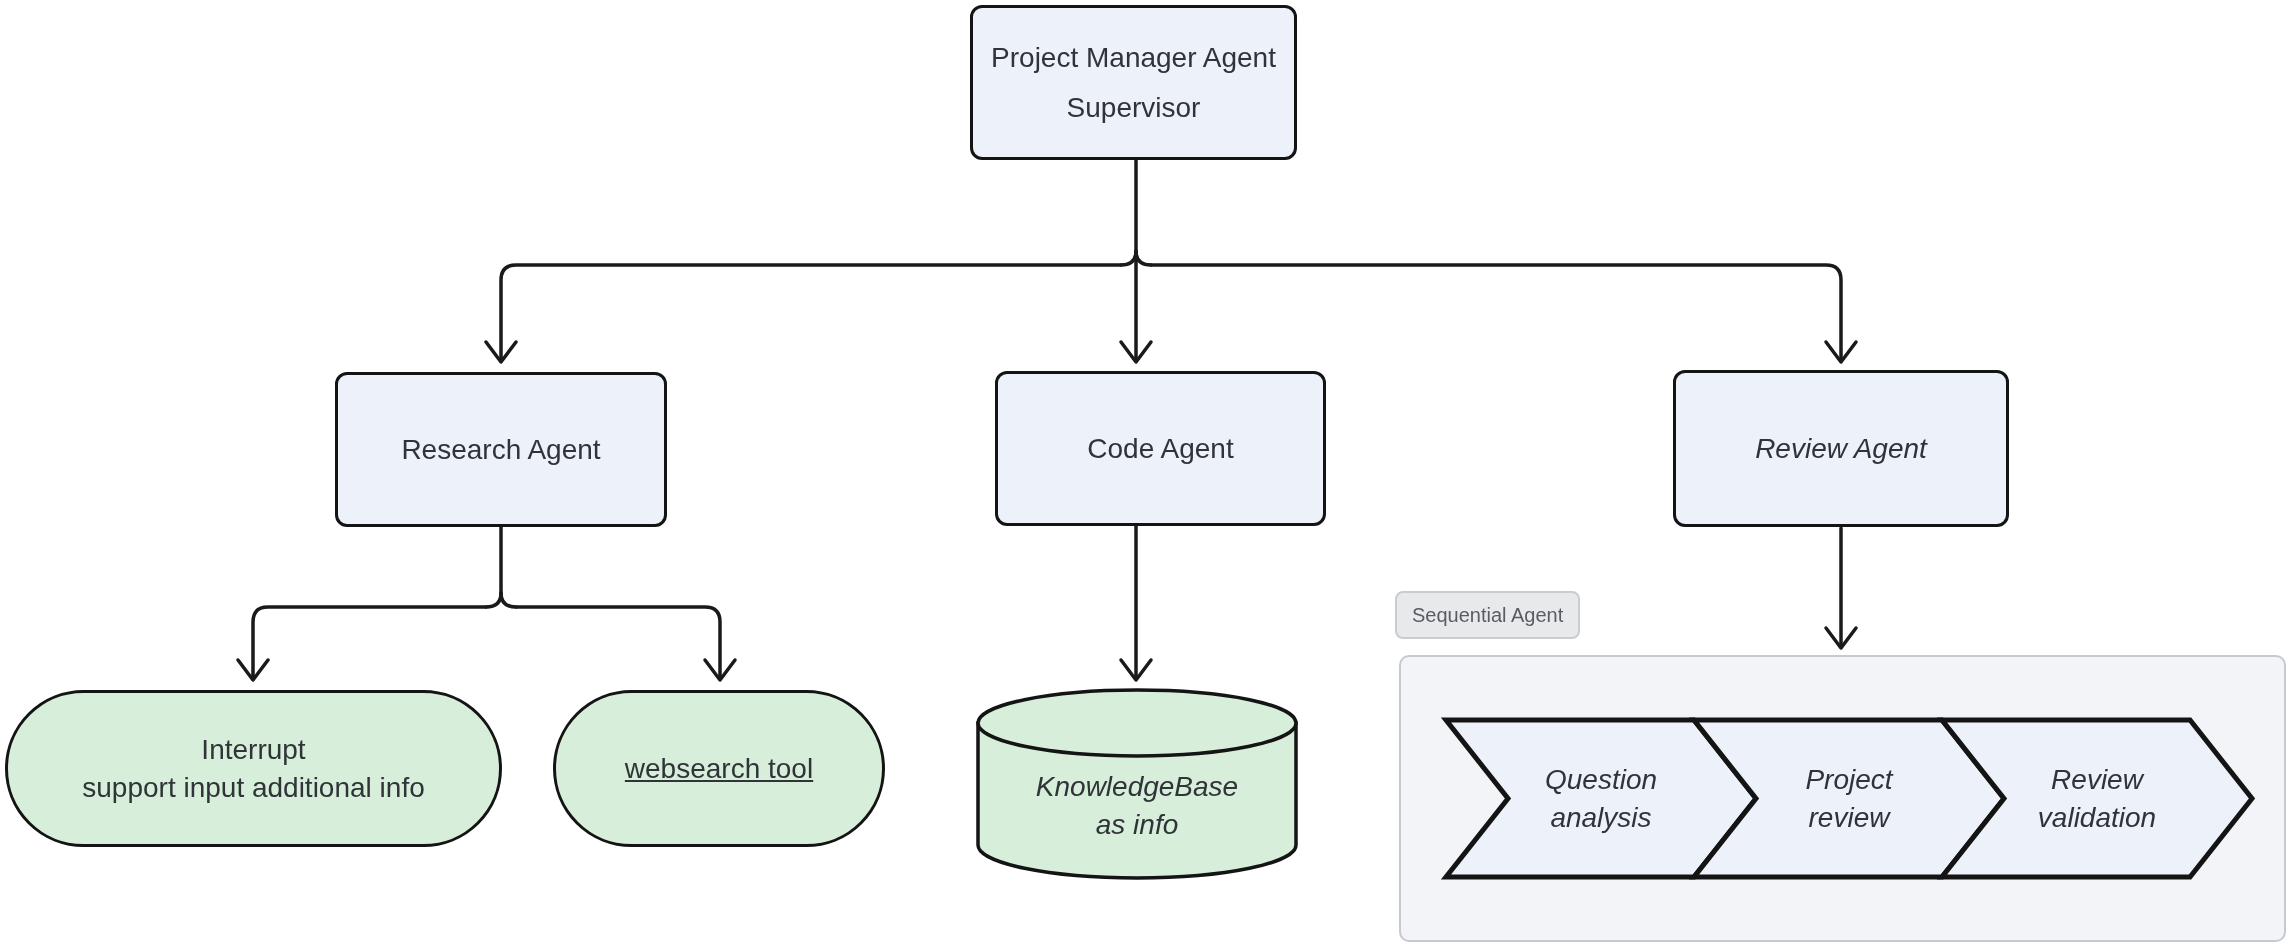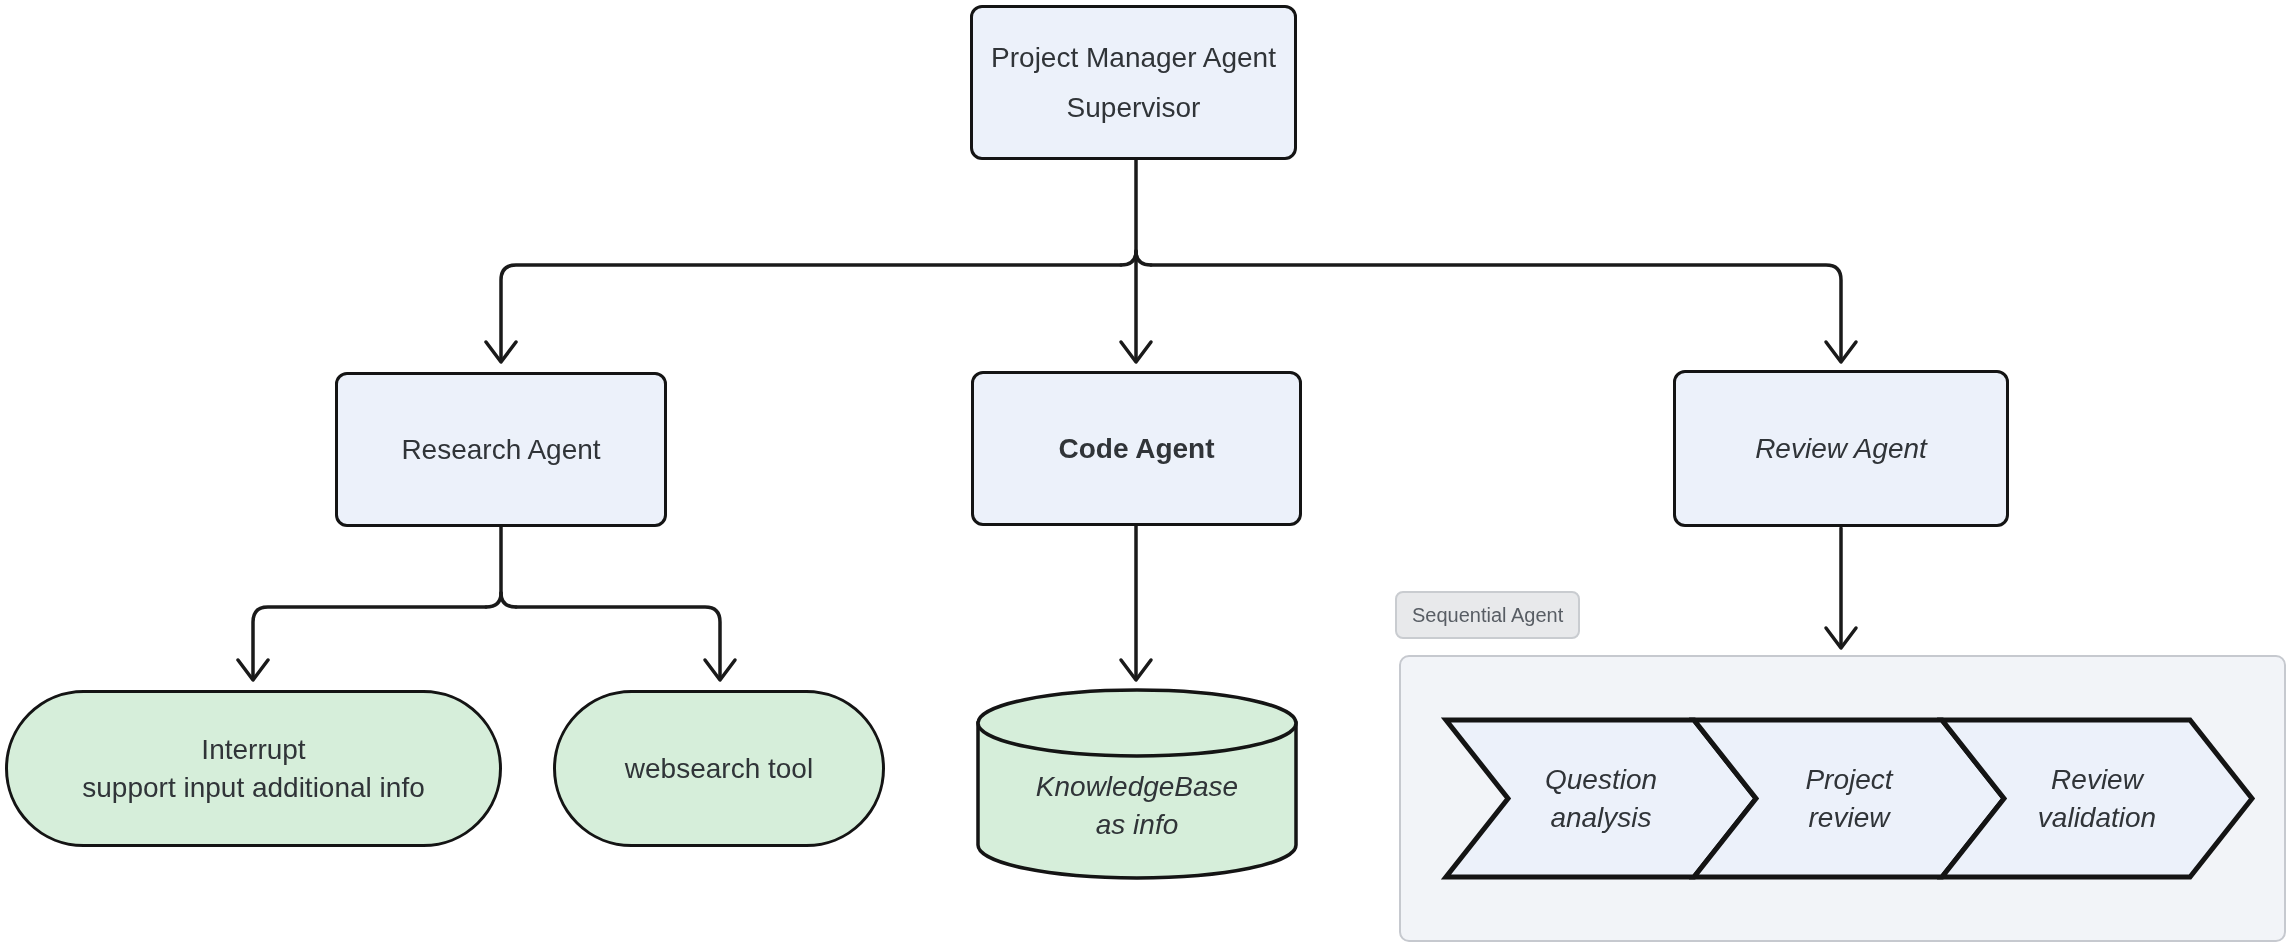--- a/index.html
+++ b/index.html
@@ -79,34 +79,34 @@
 
   <div class="node box" style="left:970px;top:5px;width:327px;height:155px;">
     <div>Project Manager Agent</div>
     <div>Supervisor</div>
   </div>
 
   <div class="node box" style="left:335px;top:372px;width:332px;height:155px;">
     <div>Research Agent</div>
   </div>
 
-  <div class="node box" style="left:971px;top:371px;width:331px;height:155px;font-weight:bold;">
+  <div class="node box" style="left:995px;top:371px;width:331px;height:155px;">
     <div>Code Agent</div>
   </div>
 
   <div class="node box" style="left:1673px;top:370px;width:336px;height:157px;font-style:italic;">
     <div>Review Agent</div>
   </div>
 
   <div class="node stadium" style="left:5px;top:690px;width:497px;height:157px;">
     <div>Interrupt</div>
     <div>support input additional info</div>
   </div>
 
-  <div class="node stadium" style="left:553px;top:690px;width:332px;height:157px;">
+  <div class="node stadium" style="left:553px;top:690px;width:332px;height:157px;text-decoration:underline;">
     <div>websearch tool</div>
   </div>
 
   <div class="overlay-text" style="left:978px;top:756px;width:318px;height:100px;">
     <div>KnowledgeBase</div>
     <div>as info</div>
   </div>
 
   <div class="chip" style="left:1395px;top:591px;">Sequential Agent</div>
 

